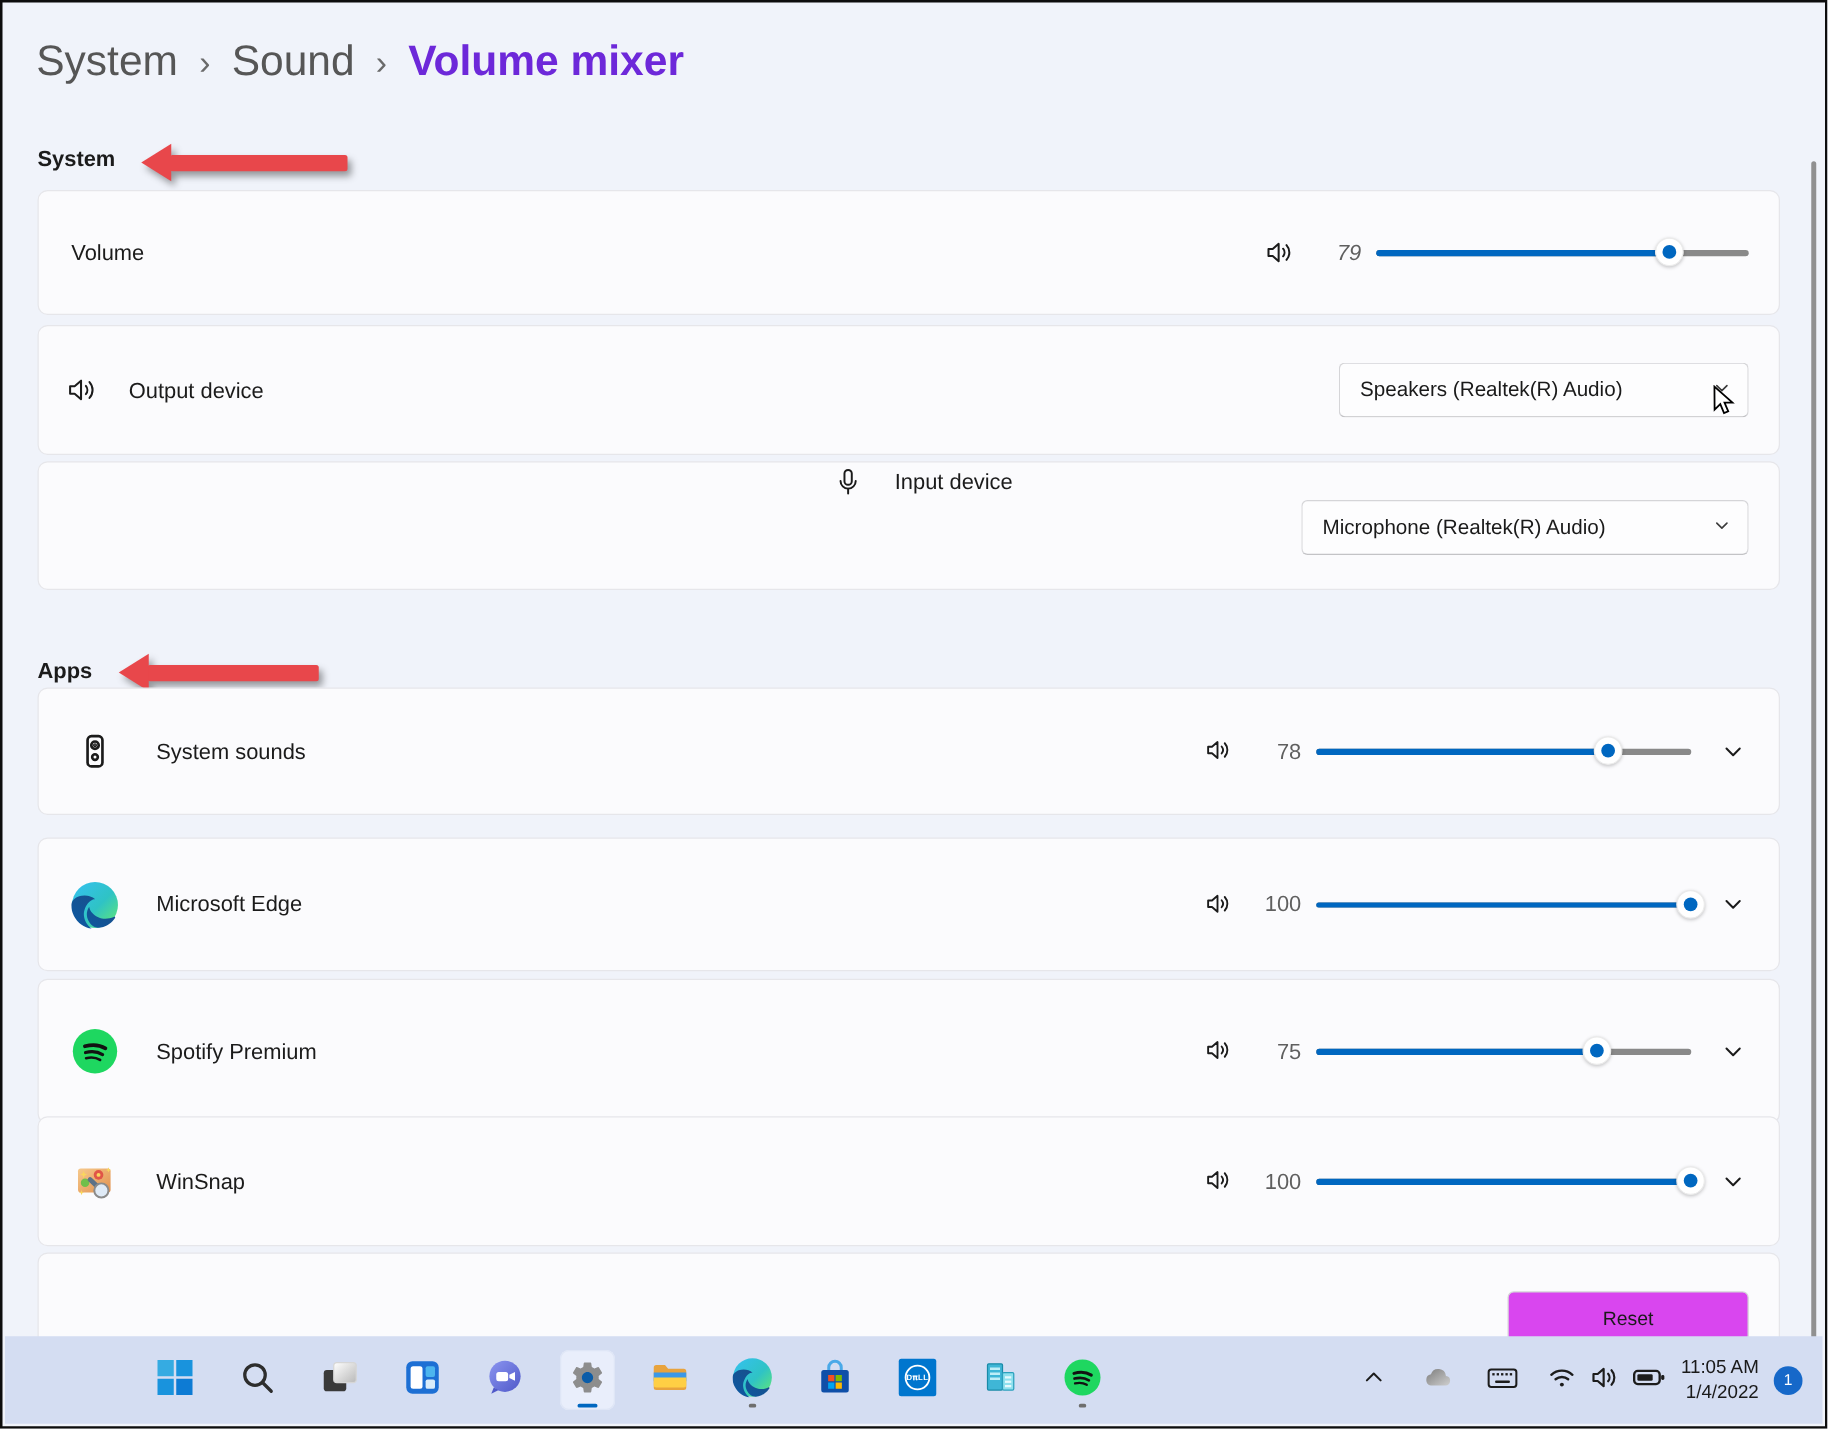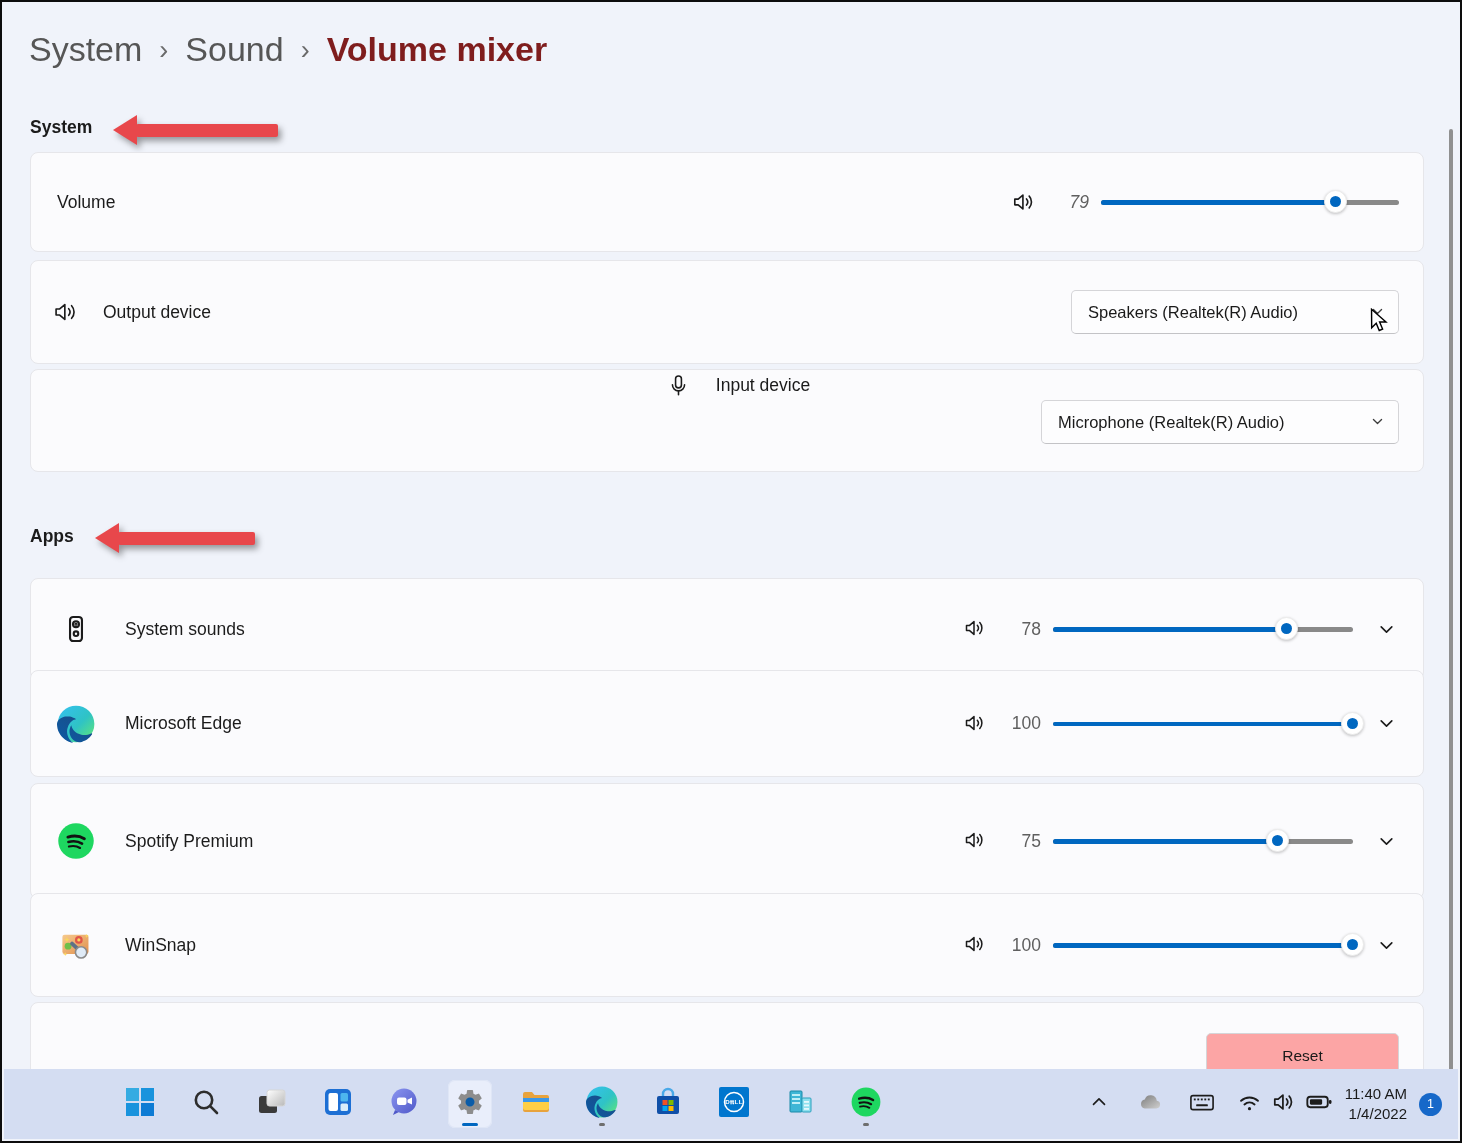--- a/index.html
+++ b/index.html
@@ -4,40 +4,40 @@
 <style>
   :root{ --accent:#0067c0; }
   *{ box-sizing:border-box; margin:0; padding:0; }
   html,body{ width:1462px; height:1143px; }
   body{ font-family:"Liberation Sans","DejaVu Sans",sans-serif; }
   .screen{ position:relative; width:1462px; height:1143px; background:#f0f3fa; border:2px solid #0d0d0d; overflow:hidden; }
 
   
   .breadcrumb{ position:absolute; left:27px; top:28px; display:flex; align-items:center; gap:17px; font-size:34px; color:#565656; }
   .crumb{ cursor:default; }
-  .crumb.current{ color:#7f1d1d; font-weight:700; }
+  .crumb.current{ color:#6d28d9; font-weight:700; }
   .crumb-sep{ font-size:27px; color:#6a6a6a; padding-top:2px; }
 
   
   .section-label{ position:absolute; left:28px; font-size:17.5px; font-weight:700; color:#1b1b1b; }
   .label-system{ top:115px; }
   .label-apps{ top:524px; }
 
   
   .red-arrow{ position:absolute; height:13px; background:#e8474b; filter:drop-shadow(3px 4px 3px rgba(0,0,0,.38)); border-radius:2px; }
   .red-arrow::before{ content:""; position:absolute; left:-23px; top:-9px; border-top:15px solid transparent; border-bottom:15px solid transparent; border-right:24px solid #e8474b; }
   .arrow-system{ left:134px; top:122px; width:142px; }
   .arrow-apps{ left:116px; top:530px; width:137px; }
 
   
   .card{ position:absolute; left:28px; width:1394px; background:#fbfbfd; border:1px solid #e6e6ea; border-radius:8px; display:flex; align-items:center; }
   .card-volume{ top:150px; height:100px; }
   .card-output{ top:258px; height:104px; }
   .card-input { top:367px; height:103px;flex-direction:column; }
-  .card-app0{ top:576px; height:102px; }
+  .card-app0{ top:548px; height:102px; }
   .card-app1{ top:668px; height:107px; }
   .card-app2{ top:781px; height:116px; }
   .card-app3{ top:891px; height:104px;gap:20px; }
   .card-reset{ top:1000px; height:100px; overflow:hidden; }
 
   .row-left{ display:flex; align-items:center; padding-left:20px; gap:22px; font-size:17.5px; color:#1b1b1b; }
   .row-left.plain{ padding-left:26px; }
   .app-left{ display:flex; align-items:center; padding-left:26px; gap:30px; font-size:17.5px; color:#1b1b1b; }
   .lead-icon{ width:30px; height:30px; display:flex; align-items:center; justify-content:center; }
   .app-logo{ width:38px; height:38px; display:flex; align-items:center; justify-content:center; }
@@ -55,21 +55,21 @@
   .slider .thumb::after{ content:""; position:absolute; inset:5px; background:var(--accent); border-radius:50%; }
 
   .expand{ margin-left:22px; width:22px; height:22px; display:flex; align-items:center; justify-content:center; cursor:pointer; }
 
   .select{ display:flex; align-items:center; justify-content:space-between; height:44px; padding:0 14px 0 16px; background:#fdfdfe; border:1px solid #d5d5d8; border-bottom-color:#c3c3c6; border-radius:5px; font-size:16.5px; color:#1a1a1a; cursor:default;text-align:center; }
   .select.output{ width:328px; margin-right:24px; }
   .select.input{ width:358px; margin-right:24px;gap:43px; }
   .select .chev{ margin-left:16px; }
 
   .reset-desc{ padding-left:26px; font-size:17.5px; color:#1b1b1b; }
-  .reset-btn{ margin-left:auto; margin-right:24px; margin-top:30px; align-self:flex-start; width:193px; height:46px; background:#fca5a5; border:1px solid #d5d5d8; border-radius:5px; font-size:15.5px; color:#1a1a1a; font-family:inherit; cursor:pointer; }
+  .reset-btn{ margin-left:auto; margin-right:24px; margin-top:30px; align-self:flex-start; width:193px; height:46px; background:#d946ef; border:1px solid #d5d5d8; border-radius:5px; font-size:15.5px; color:#1a1a1a; font-family:inherit; cursor:pointer; }
 
   
   .scrollbar{ position:absolute; right:7px; top:127px; width:4px; height:943px; background:#909090; border-radius:2px; }
 
   
   .cursor{ position:absolute; left:1366px; top:306px; z-index:30; }
 
   
   .taskbar{ position:absolute; left:2px; right:2px; bottom:2px; height:70px; background:#d4ddf2; z-index:20; }
   .tb-icons{ position:absolute; left:114px; top:0; height:70px; display:flex; align-items:center; gap:22px; }
@@ -537,20 +537,20 @@
         </span>
         <span>
           <svg width="28" height="28" viewBox="0 0 24 24">
               <rect x="2" y="7.5" width="17.5" height="9" rx="2.5" fill="none" stroke="#1c1c1c" stroke-width="1.6"></rect>
               <rect x="20.5" y="10.3" width="2.2" height="3.4" rx="1" fill="#1c1c1c"></rect>
               <rect x="4.2" y="9.7" width="10.5" height="4.6" rx="1" fill="#1c1c1c"></rect>
             </svg>
         </span>
       </span>
       <span class="clock">
-        <div>11:40 AM</div>
+        <div>11:05 AM</div>
         <div>1/4/2022</div>
       </span>
       <span class="badge">1</span>
     </div>
   </div>
 
 </div>
 
 </body></html>

